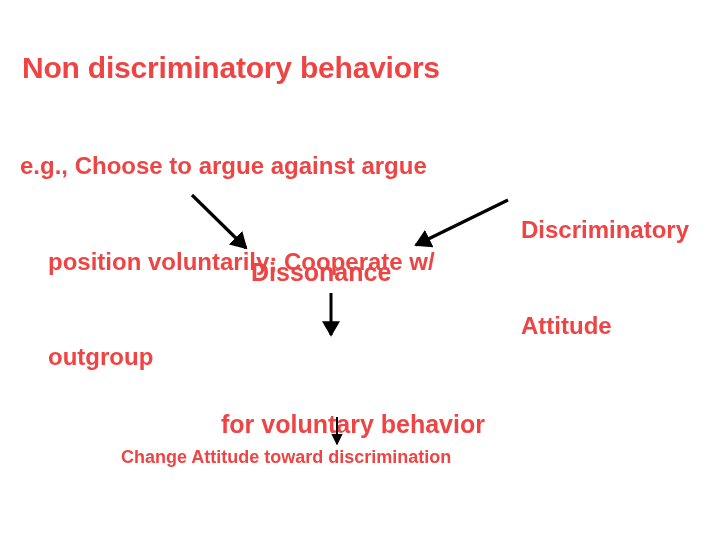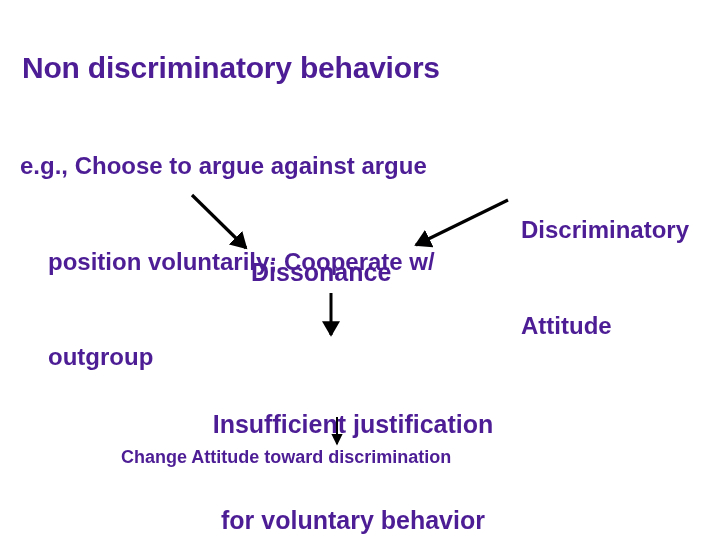--- a/index.html
+++ b/index.html
@@ -7,21 +7,21 @@
     padding: 0;
     background: #ffffff;
   }
   #slide {
     position: relative;
     width: 720px;
     height: 540px;
     background: #ffffff;
     overflow: hidden;
     font-family: "Liberation Sans", sans-serif;
-    color: #4c1d95;
+    color: #ef4444;
   }
   .txt {
     position: absolute;
     font-weight: bold;
     white-space: pre;
     line-height: 1.18;
   }
   #title {
     left: 22px;
     top: 30px;
@@ -88,21 +88,20 @@
   </div>
 
   <div class="txt" id="attitude">
     <span>Discriminatory</span>
     <span>Attitude</span>
   </div>
 
   <div class="txt" id="dissonance">Dissonance</div>
 
   <div class="txt" id="insufficient">
-    <span>Insufficient justification</span>
     <span>for voluntary behavior</span>
   </div>
 
   <div class="txt" id="change">Change Attitude toward discrimination</div>
 
   <svg class="arrows" viewBox="0 0 720 540">
     <defs>
       <marker id="head-thick" markerWidth="6" markerHeight="6" refX="4.6" refY="3" orient="auto" markerUnits="strokeWidth">
         <path d="M0,0 L5.2,3 L0,6 Z" fill="#000000"></path>
       </marker>

